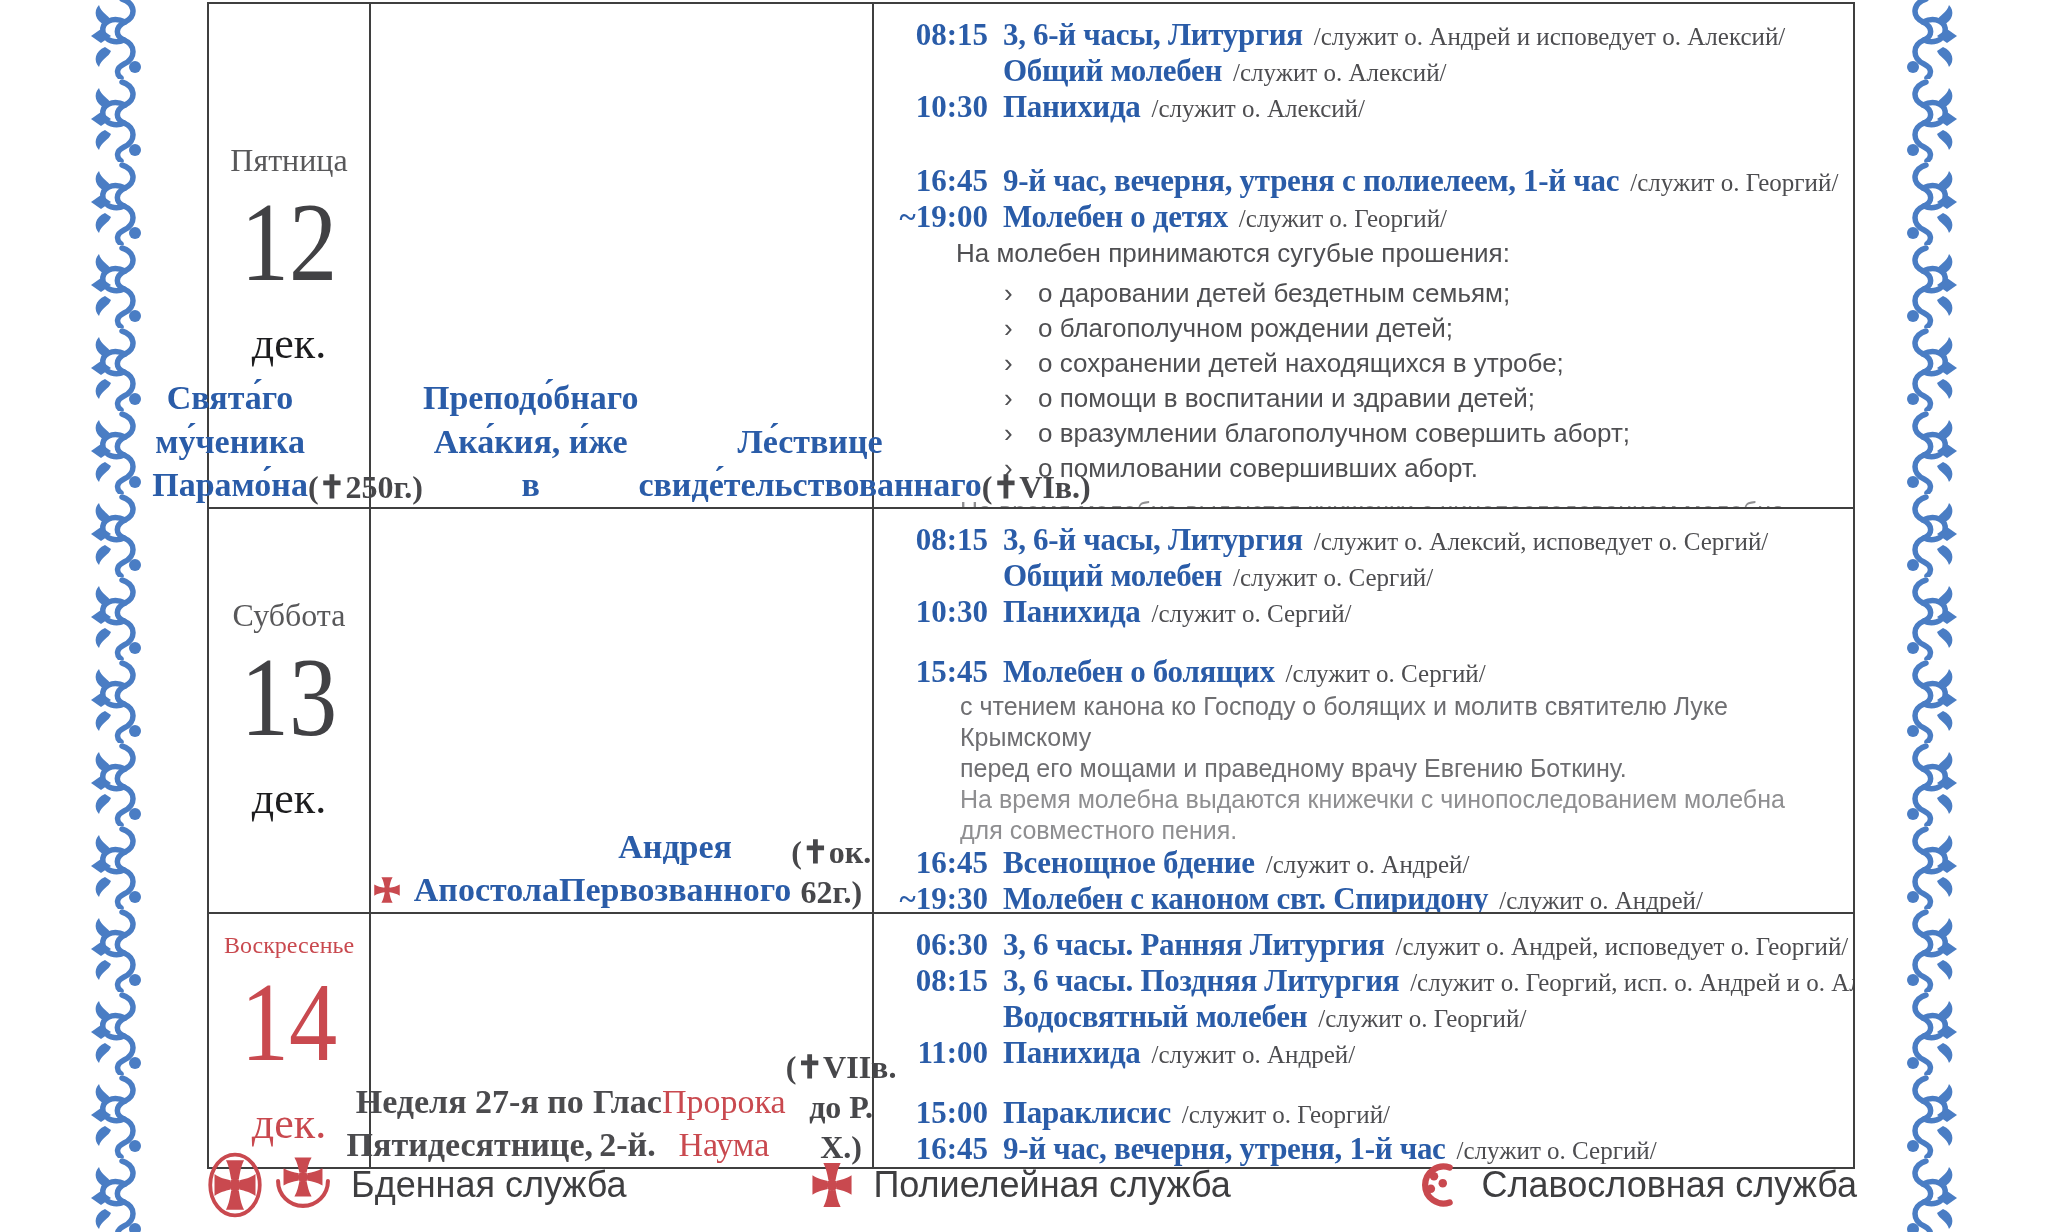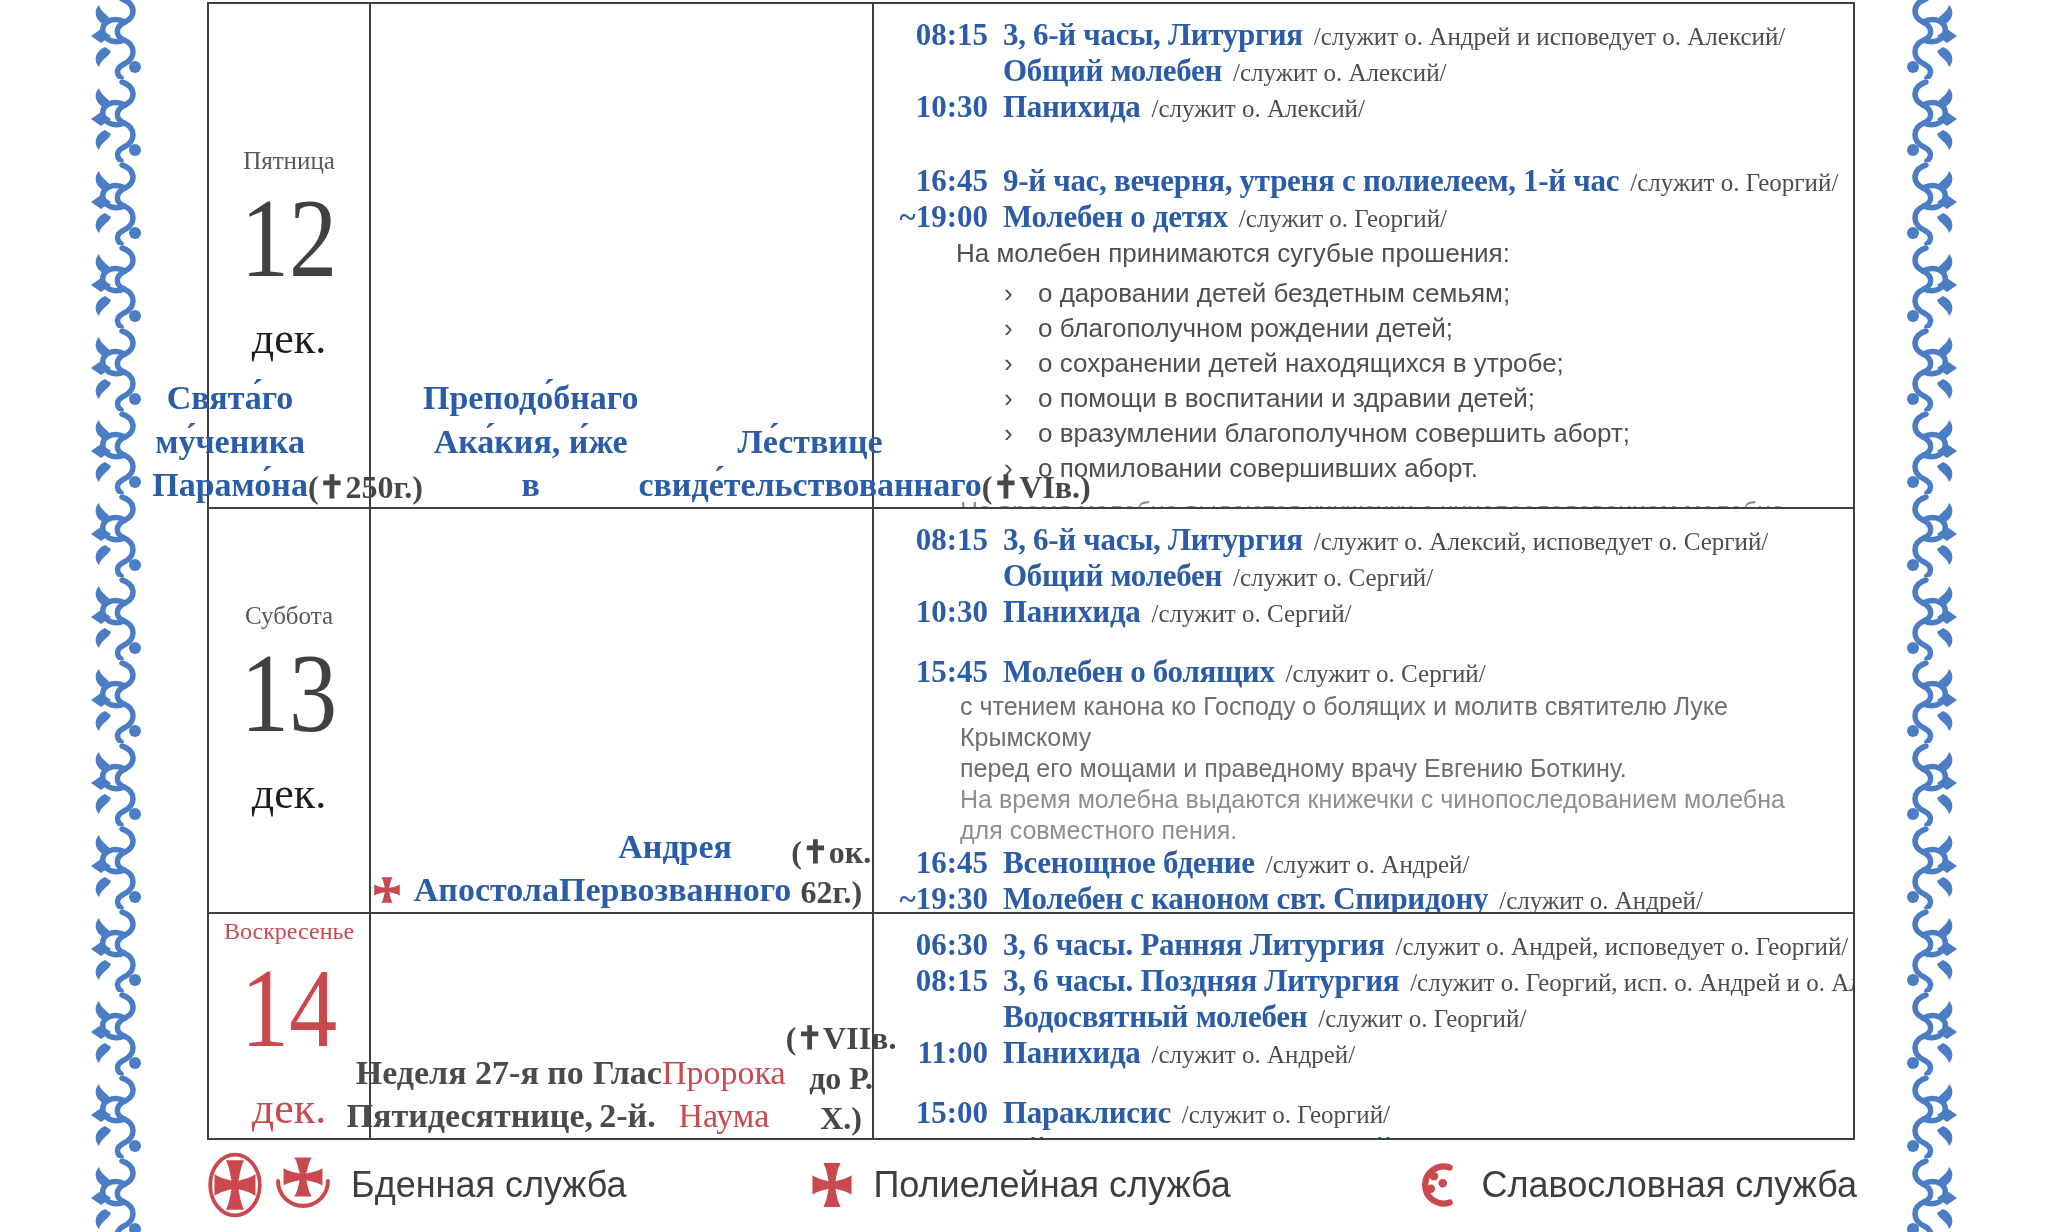--- a/index.html
+++ b/index.html
@@ -12,29 +12,29 @@
   .ornament.left{left:88px;}
   .ornament.right{left:1903px;transform:scaleX(-1);}
   .ornament svg{flex:none;display:block;}
 
   
   .schedule-table{position:absolute;left:207px;top:2px;width:1648px;border:2px solid var(--border);box-sizing:border-box;}
   .row{display:flex;border-bottom:2px solid var(--border);box-sizing:border-box;}
   .row:last-child{border-bottom:none;}
   .row-fri{height:505px;}
   .row-sat{height:405px;}
-  .row-sun{height:224px;}
+  .row-sun{height:253px;}
   .cell{box-sizing:border-box;}
   .day{width:162px;flex:none;border-right:2px solid var(--border);display:flex;flex-direction:column;
        align-items:center;justify-content:center;text-align:center;}
   .feast{width:503px;flex:none;border-right:2px solid var(--border);display:flex;
          align-items:flex-end;justify-content:center;text-align:center;padding:0 14px;}
   .services{flex:1;padding:14px 6px 0 8px;overflow:hidden;}
 
-  .day-name{font-size:25px;color:var(--text-gray);}
+  .day-name{font-size:32px;color:var(--text-gray);}
   .day-number{font-size:112px;line-height:0.95;color:#414144;margin-top:10px;transform:scaleX(.86);}
   .day-month{font-size:44px;color:#1d1d1f;margin-top:22px;}
   .row-sun .day-name{font-size:24px;}
   .row-sun .day-name,.row-sun .day-number,.row-sun .day-month{color:var(--red);}
 
   .feast-line-blue{font-weight:bold;font-size:34px;line-height:1.28;color:var(--blue);}
   .feast-line-dark{font-weight:bold;font-size:34px;line-height:1.28;color:#4b4b4e;}
   .feast-line-red{font-weight:normal;font-size:34px;line-height:1.28;color:var(--red);}
   .feast-sub{font-weight:bold;font-size:32px;line-height:1.25;color:#47474a;}
   .feast-gap{height:34px;}

